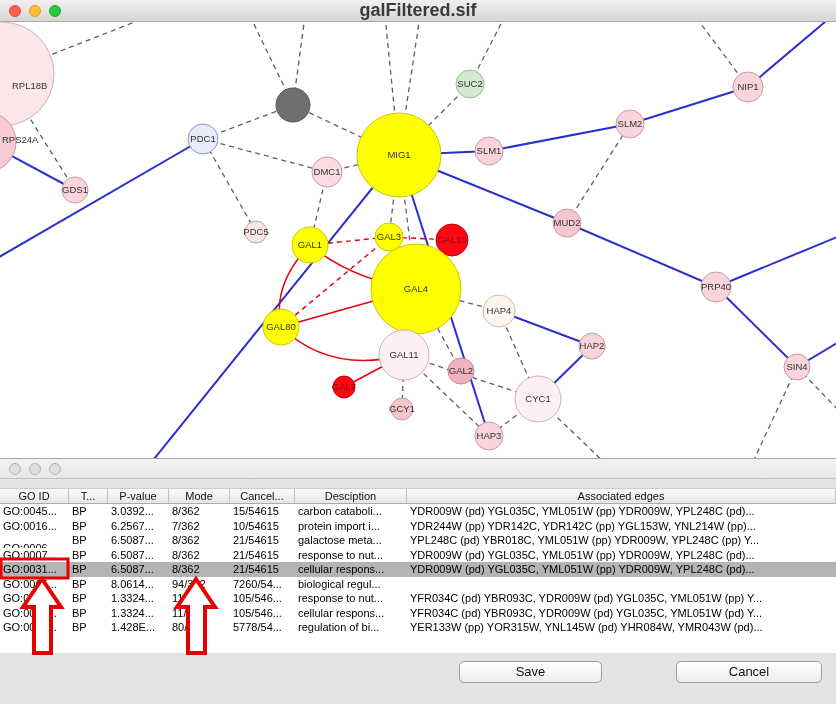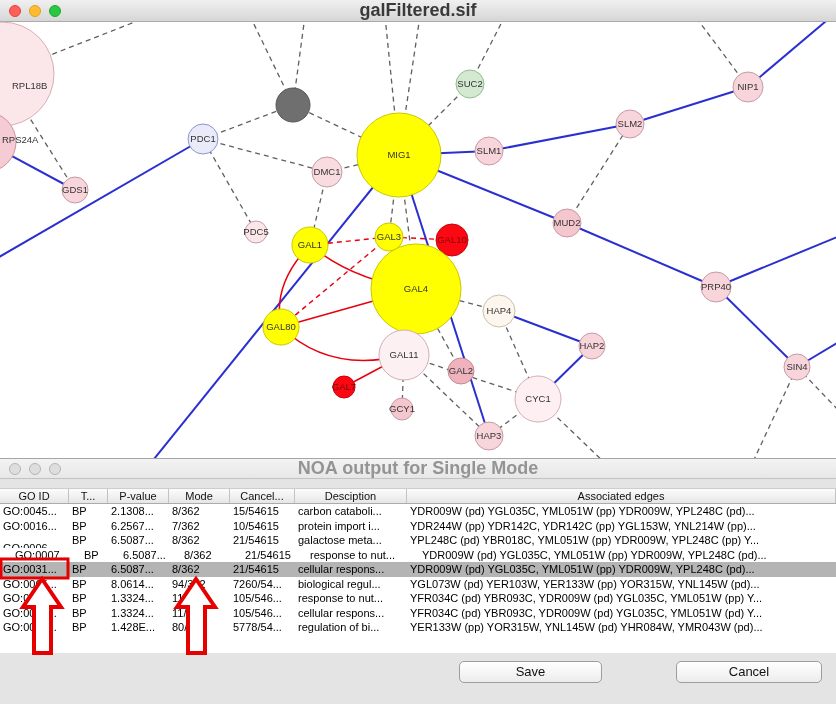--- a/index.html
+++ b/index.html
@@ -172,38 +172,37 @@
       </svg>
   </section>
 
   <section class="out-window">
     <header class="titlebar inactive">
       <span class="lights">
         <span class="light gray"></span>
         <span class="light gray"></span>
         <span class="light gray"></span>
       </span>
-      <span class="title">NOA output for Single Mode</span>
     </header>
     <div class="gapstrip"></div>
     <div class="table">
       <div class="thead" id="table-head">
           <div class="th" style="width: 69px;">GO ID</div>
           <div class="th" style="width: 39px;">T...</div>
           <div class="th" style="width: 61px;">P-value</div>
           <div class="th" style="width: 61px;">Mode</div>
           <div class="th" style="width: 65px;">Cancel...</div>
           <div class="th" style="width: 112px;">Desciption</div>
           <div class="th" style="width: 429px;">Associated edges</div>
         </div>
       <div class="tbody" id="table-body">
           <div class="tr">
             <div class="td" style="width: 69px;">GO:0045...</div>
             <div class="td" style="width: 39px;">BP</div>
-            <div class="td" style="width: 61px;">2.1308...</div>
+            <div class="td" style="width: 61px;">3.0392...</div>
             <div class="td" style="width: 61px;">8/362</div>
             <div class="td" style="width: 65px;">15/54615</div>
             <div class="td" style="width: 112px;">carbon cataboli...</div>
             <div class="td" style="width: 429px;">YDR009W (pd) YGL035C, YML051W (pp) YDR009W, YPL248C (pd)...</div>
           </div>
           <div class="tr">
             <div class="td" style="width: 69px;">GO:0016...</div>
             <div class="td" style="width: 39px;">BP</div>
             <div class="td" style="width: 61px;">6.2567...</div>
             <div class="td" style="width: 61px;">7/362</div>
@@ -214,21 +213,21 @@
           <div class="tr">
             <div class="td" style="width: 69px; margin-top: 8px;">GO:0006...</div>
             <div class="td" style="width: 39px;">BP</div>
             <div class="td" style="width: 61px;">6.5087...</div>
             <div class="td" style="width: 61px;">8/362</div>
             <div class="td" style="width: 65px;">21/54615</div>
             <div class="td" style="width: 112px;">galactose meta...</div>
             <div class="td" style="width: 429px;">YPL248C (pd) YBR018C, YML051W (pp) YDR009W, YPL248C (pp) Y...</div>
           </div>
           <div class="tr">
-            <div class="td" style="width: 69px; margin-left: 12px;">GO:0007...</div>
+            <div class="td" style="width: 69px;">GO:0007...</div>
             <div class="td" style="width: 39px;">BP</div>
             <div class="td" style="width: 61px;">6.5087...</div>
             <div class="td" style="width: 61px;">8/362</div>
             <div class="td" style="width: 65px;">21/54615</div>
             <div class="td" style="width: 112px;">response to nut...</div>
             <div class="td" style="width: 429px;">YDR009W (pd) YGL035C, YML051W (pp) YDR009W, YPL248C (pd)...</div>
           </div>
           <div class="tr selected">
             <div class="td" style="width: 69px;">GO:0031...</div>
             <div class="td" style="width: 39px;">BP</div>
@@ -238,21 +237,20 @@
             <div class="td" style="width: 112px;">cellular respons...</div>
             <div class="td" style="width: 429px;">YDR009W (pd) YGL035C, YML051W (pp) YDR009W, YPL248C (pd)...</div>
           </div>
           <div class="tr">
             <div class="td" style="width: 69px;">GO:0065...</div>
             <div class="td" style="width: 39px;">BP</div>
             <div class="td" style="width: 61px;">8.0614...</div>
             <div class="td" style="width: 61px;">94/362</div>
             <div class="td" style="width: 65px;">7260/54...</div>
             <div class="td" style="width: 112px;">biological regul...</div>
-            <div class="td" style="width: 429px;">YGL073W (pd) YER103W, YER133W (pp) YOR315W, YNL145W (pd)...</div>
           </div>
           <div class="tr">
             <div class="td" style="width: 69px;">GO:0031...</div>
             <div class="td" style="width: 39px;">BP</div>
             <div class="td" style="width: 61px;">1.3324...</div>
             <div class="td" style="width: 61px;">11/362</div>
             <div class="td" style="width: 65px;">105/546...</div>
             <div class="td" style="width: 112px;">response to nut...</div>
             <div class="td" style="width: 429px;">YFR034C (pd) YBR093C, YDR009W (pd) YGL035C, YML051W (pp) Y...</div>
           </div>

